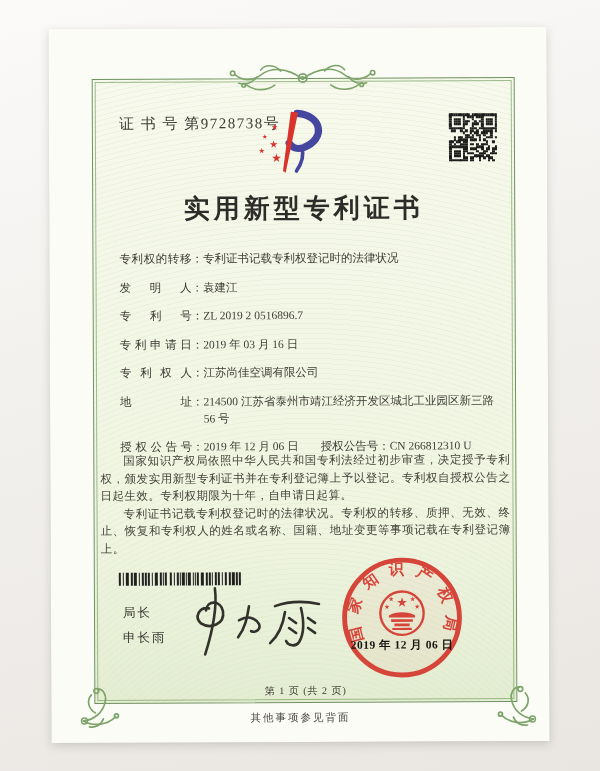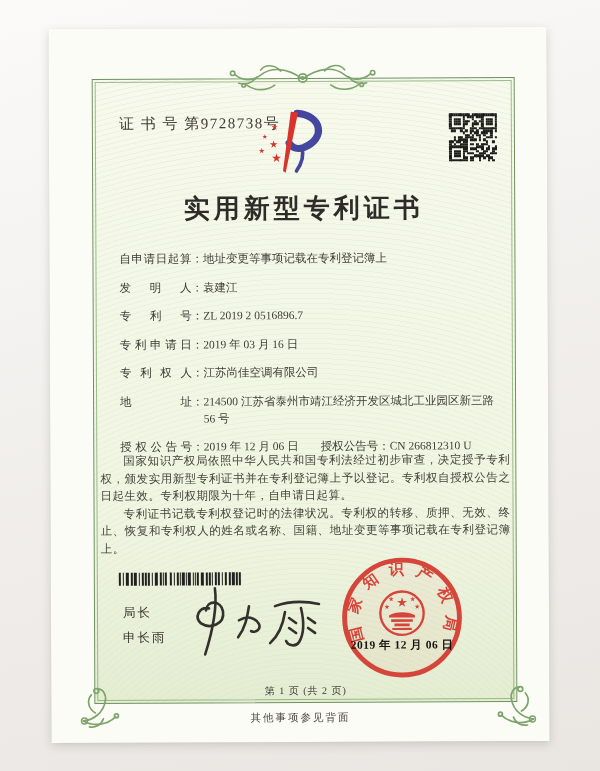--- a/index.html
+++ b/index.html
@@ -376,21 +376,21 @@
       <div class="cell" style="left: 20.5714px; top: 45.7143px; width: 2.58571px; height: 2.58571px;"></div>
       <div class="cell" style="left: 22.8571px; top: 45.7143px; width: 2.58571px; height: 2.58571px;"></div>
       <div class="cell" style="left: 29.7143px; top: 45.7143px; width: 2.58571px; height: 2.58571px;"></div>
       <div class="cell" style="left: 38.8571px; top: 45.7143px; width: 2.58571px; height: 2.58571px;"></div>
       <div class="cell" style="left: 43.4286px; top: 45.7143px; width: 2.58571px; height: 2.58571px;"></div>
     </div>
 
   <div class="title">实用新型专利证书</div>
 
   <div class="fields" id="fields">
-      <div class="f-row"><span class="f-label">自申请日起算</span><span class="f-colon">：</span><span class="f-value">地址变更等事项记载在专利登记簿上</span></div>
+      <div class="f-row"><span class="f-label">专利权的转移</span><span class="f-colon">：</span><span class="f-value">专利证书记载专利权登记时的法律状况</span></div>
       <div class="f-row"><span class="f-label">发明人</span><span class="f-colon">：</span><span class="f-value">袁建江</span></div>
       <div class="f-row"><span class="f-label">专利号</span><span class="f-colon">：</span><span class="f-value">ZL 2019 2 0516896.7</span></div>
       <div class="f-row"><span class="f-label">专利申请日</span><span class="f-colon">：</span><span class="f-value">2019 年 03 月 16 日</span></div>
       <div class="f-row"><span class="f-label">专利权人</span><span class="f-colon">：</span><span class="f-value">江苏尚佳空调有限公司</span></div>
       <div class="f-row"><span class="f-label">地址</span><span class="f-colon">：</span><span class="f-value">214500 江苏省泰州市靖江经济开发区城北工业园区新三路 56 号</span></div>
       <div class="f-row"><span class="f-label">授权公告号</span><span class="f-colon">：</span><span class="f-value">2019 年 12 月 06 日</span><span class="f-label f-pair2" style="width: auto; text-align-last: auto;">授权公告号</span><span class="f-colon">：</span><span class="f-value">CN 266812310 U</span></div>
     </div>
 
   <div class="paras" id="paras">
       <p>国家知识产权局依照中华人民共和国专利法经过初步审查，决定授予专利权，颁发实用新型专利证书并在专利登记簿上予以登记。专利权自授权公告之日起生效。专利权期限为十年，自申请日起算。</p>

